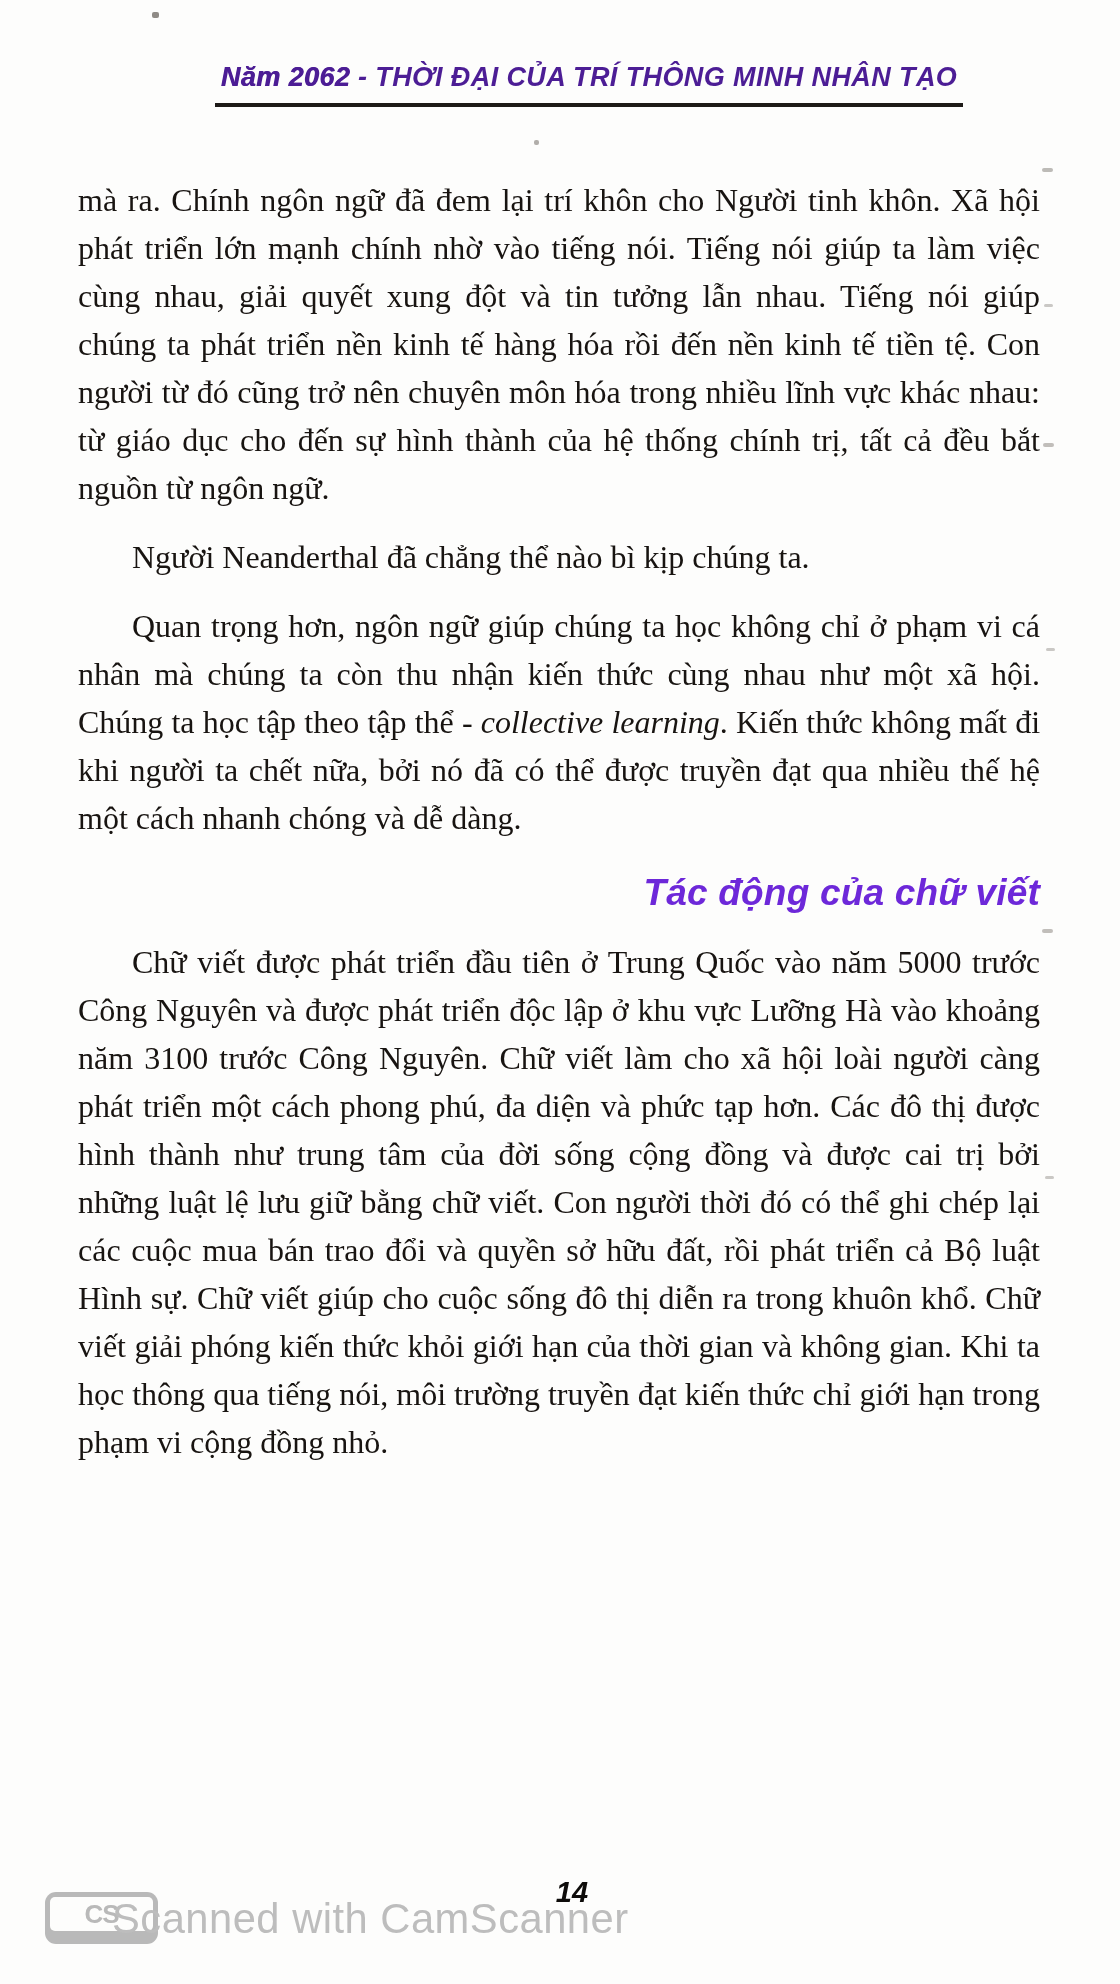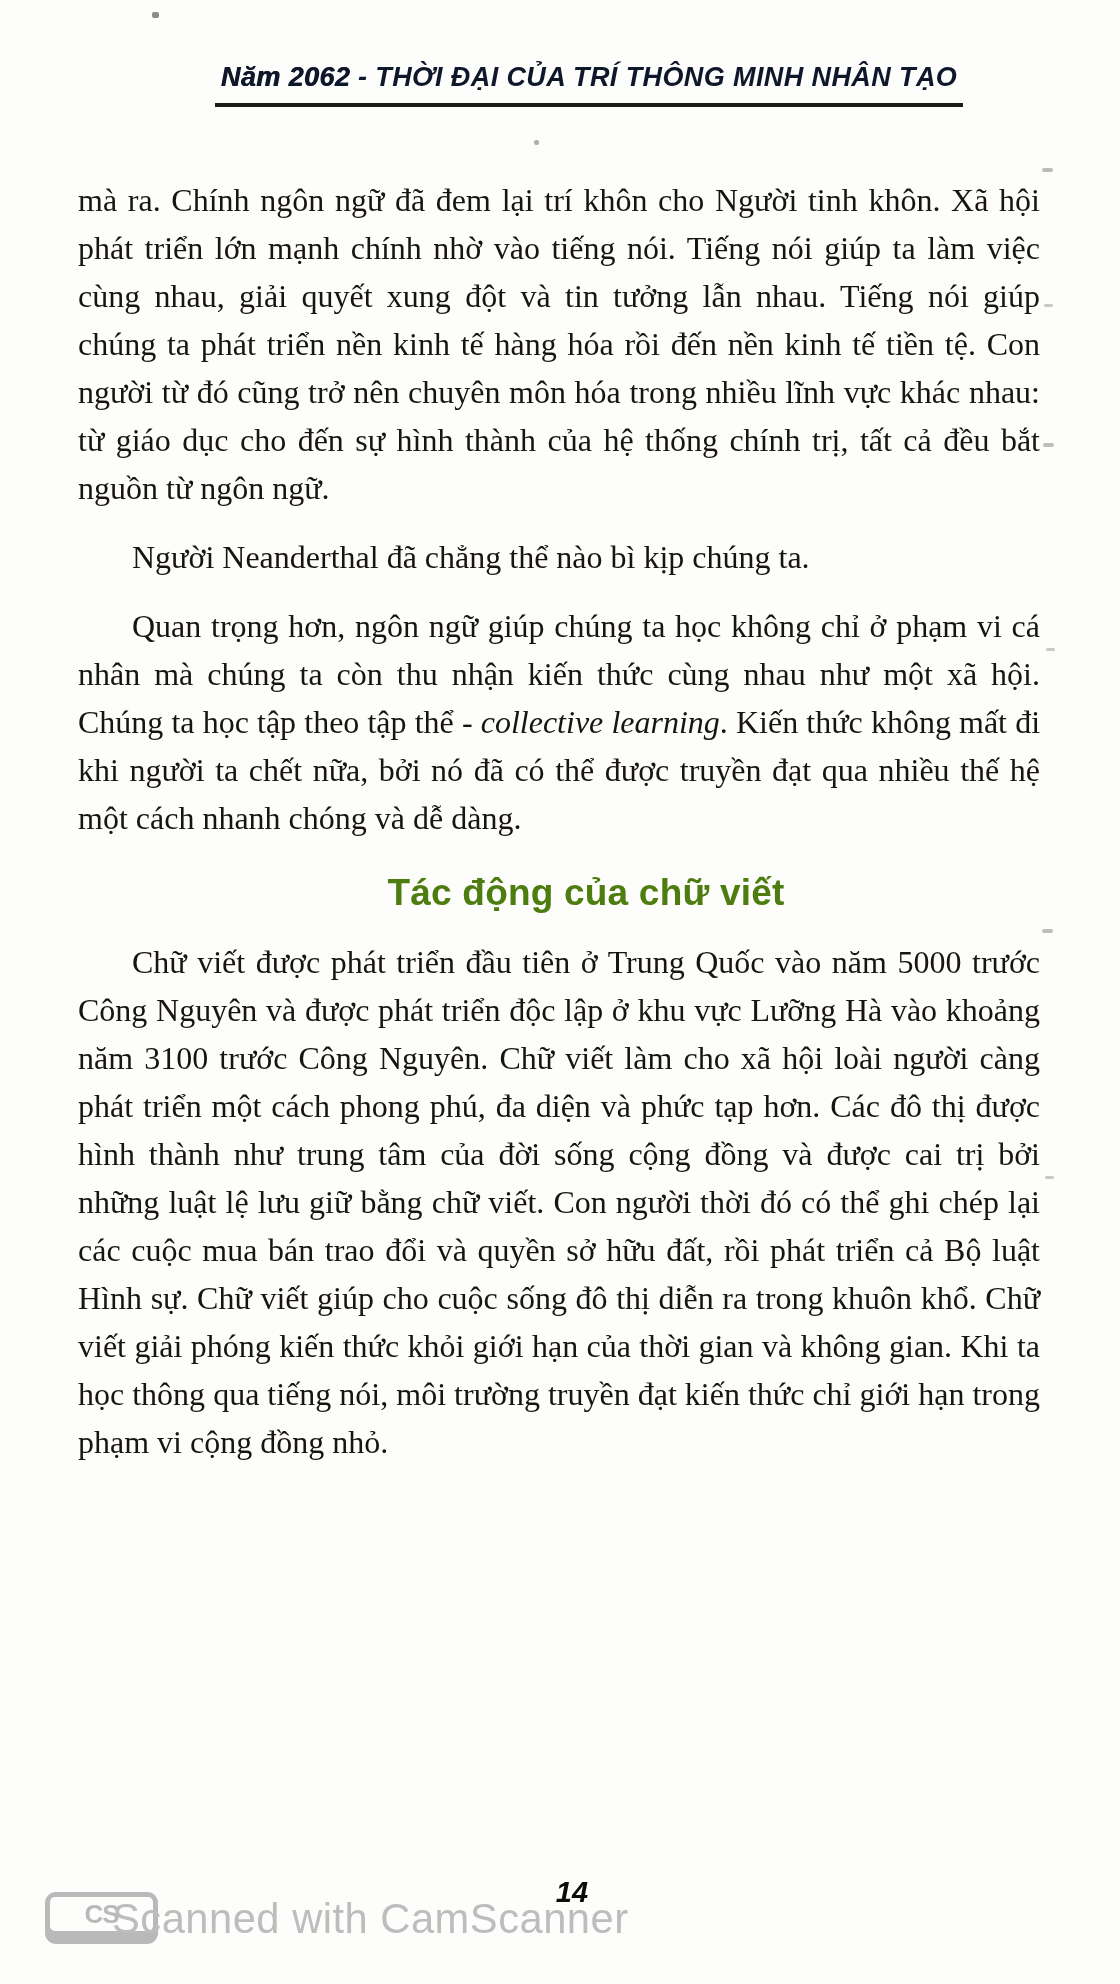--- a/index.html
+++ b/index.html
@@ -28,21 +28,21 @@
   .running-header-inner {
     display: inline-block;
     transform: translateX(10px);
     border-bottom: 4px solid #1d1a17;
     padding: 0 6px 10px 6px;
     font-family: "Liberation Sans", sans-serif;
     font-style: italic;
     font-size: 27px;
     letter-spacing: 0.4px;
     white-space: nowrap;
-    color: #0f172a;
+    color: #4c1d95;
     margin-left: 38px;
   }
   .book-title {
     font-weight: 700;
     text-shadow: 0.6px 0 0 currentColor;
   }
   .chapter-title {
     font-weight: 700;
   }
 
@@ -65,24 +65,25 @@
     text-indent: 54px;
   }
   .foreign {
     font-style: italic;
   }
   .section-heading {
     font-family: "Liberation Sans", sans-serif;
     font-weight: 700;
     font-size: 37px;
     line-height: 42px;
-    color: #4d7c0f;
+    color: #6d28d9;
     margin: 30px 0 24px 54px;
-    text-align: center;
+    text-align: right;
     letter-spacing: 0.2px;
+    font-style: italic;
   }
 
   
   .page-number {
     position: absolute;
     top: 1876px;
     left: 0;
     width: 100%;
     text-align: center;
     font-family: "Liberation Sans", sans-serif;

